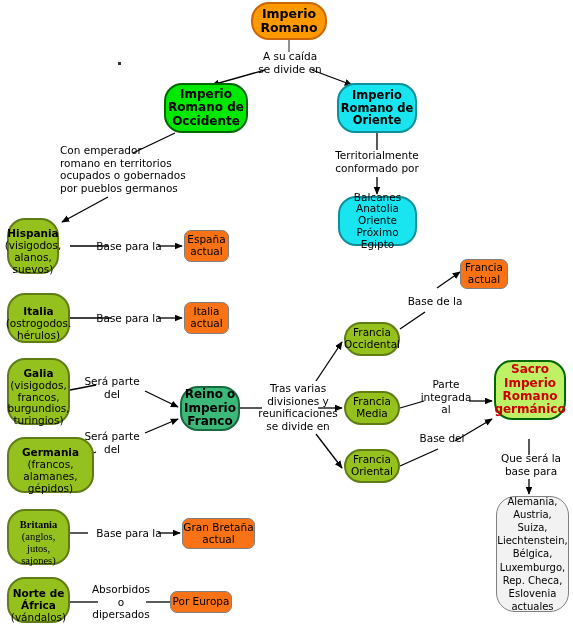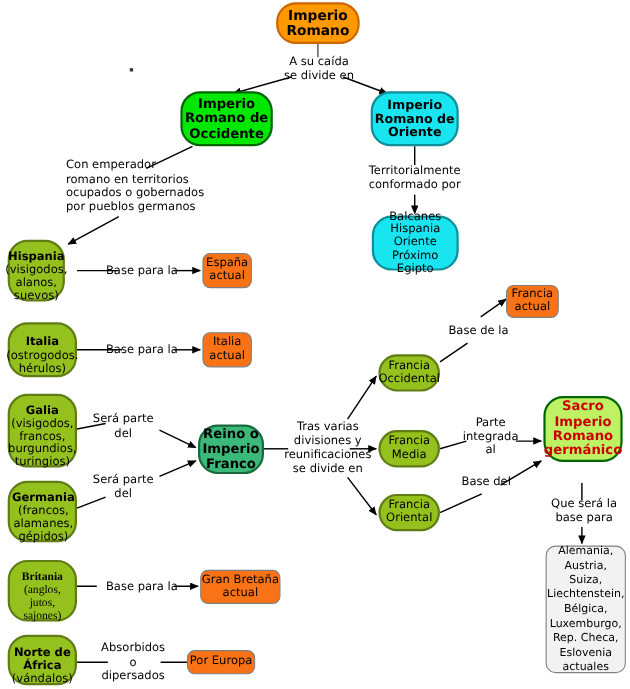--- a/index.html
+++ b/index.html
@@ -95,21 +95,21 @@
     border: 1px solid #808080;
     color: #000000;
     font-size: 10.5px;
     border-radius: 7px;
   }
   .n-white-tall {
     background: #f2f2f2;
     border: 1px solid #808080;
     color: #000000;
     font-size: 10px;
-    border-radius: 9px;
+    border-radius: 19px;
     line-height: 1.32;
   }
   
   .elabel {
     position: absolute;
     font-size: 10.5px;
     color: #000000;
     text-align: center;
     white-space: pre-line;
     line-height: 1.2;
@@ -191,21 +191,21 @@
 
   <div class="node n-green" style="left:164px; top:83px; width:84px; height:50px;">Imperio
 Romano de
 Occidente</div>
 
   <div class="node n-cyan" style="left:337px; top:83px; width:80px; height:50px;">Imperio
 Romano de
 Oriente</div>
 
   <div class="node n-cyan-plain" style="left:338px; top:196px; width:79px; height:50px;">Balcanes
-Hispania
+Anatolia
 Oriente Próximo
 Egipto</div>
 
   <div class="node n-olive" style="left:7px; top:218px; width:52px; height:56px;">
     <div>
       <span class="hd">Hispania</span><span>(visigodos,
 alanos,
 suevos)</span>
     </div>
   </div>
@@ -223,21 +223,21 @@
 
   <div class="node n-olive" style="left:7px; top:358px; width:63px; height:67px;">
     <div>
       <span class="hd">Galia</span><span>(visigodos,
 francos,
 burgundios,
 turingios)</span>
     </div>
   </div>
 
-  <div class="node n-olive" style="left:7px; top:437px; width:63px; height:56px;justify-content:flex-end;">
+  <div class="node n-olive" style="left:7px; top:437px; width:87px; height:56px;">
     <div>
       <span class="hd">Germania</span><span>(francos,
 alamanes,
 gépidos)</span>
     </div>
   </div>
 
   <div class="node n-sea" style="left:180px; top:386px; width:60px; height:45px;">Reino o
 Imperio
 Franco</div>

